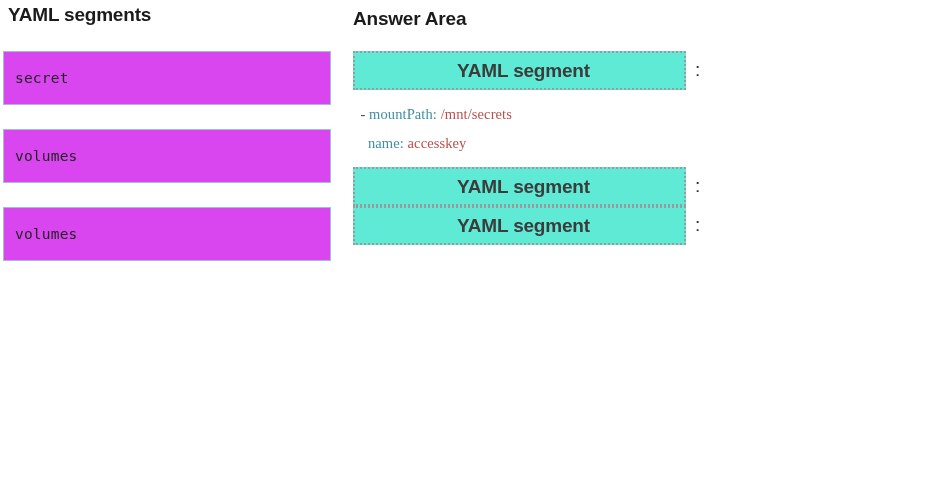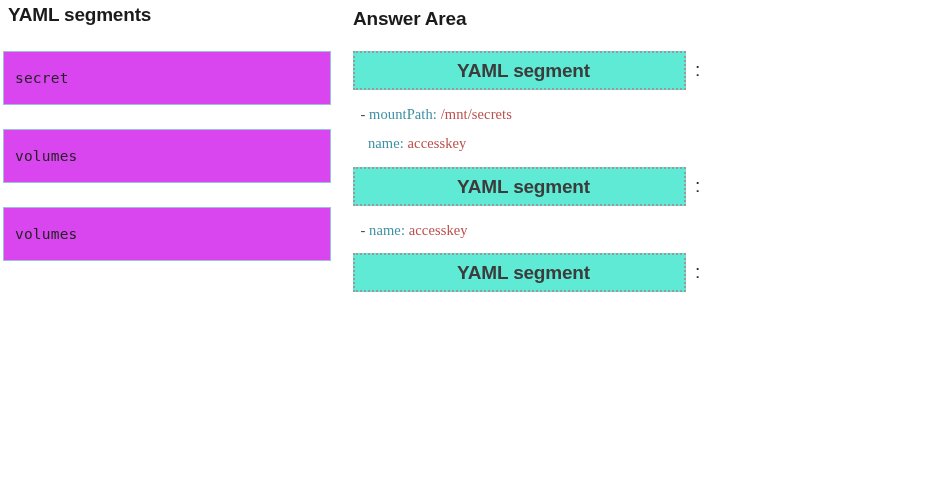--- a/index.html
+++ b/index.html
@@ -148,21 +148,20 @@
       </div>
       <div class="code-lines"><div class="code-line"><span class="tok-space">  </span><span class="tok-dash">- </span><span class="tok-key">mountPath:</span><span class="tok-space"> </span><span class="tok-value">/mnt/secrets</span></div><div class="code-line"><span class="tok-space">  </span><span class="tok-dash">  </span><span class="tok-key">name:</span><span class="tok-space"> </span><span class="tok-value">accesskey</span></div></div>
     </div>
     <div class="answer-block" id="block-2">
       <div class="dropzone-row">
         <div class="dropzone">
           <span class="dropzone-placeholder">YAML segment</span>
         </div>
         <span class="dropzone-colon">:</span>
       </div>
-      <div class="code-lines"><div class="code-line"><span class="tok-space">  </span><span class="tok-dash">- </span><span class="tok-key">name:</span><span class="tok-space"> </span><span class="tok-value">accesskey</span></div></div>
     </div>
     <div class="answer-block" id="block-3">
       <div class="dropzone-row">
         <div class="dropzone">
           <span class="dropzone-placeholder">YAML segment</span>
         </div>
         <span class="dropzone-colon">:</span>
       </div>
     </div>
   </div>

